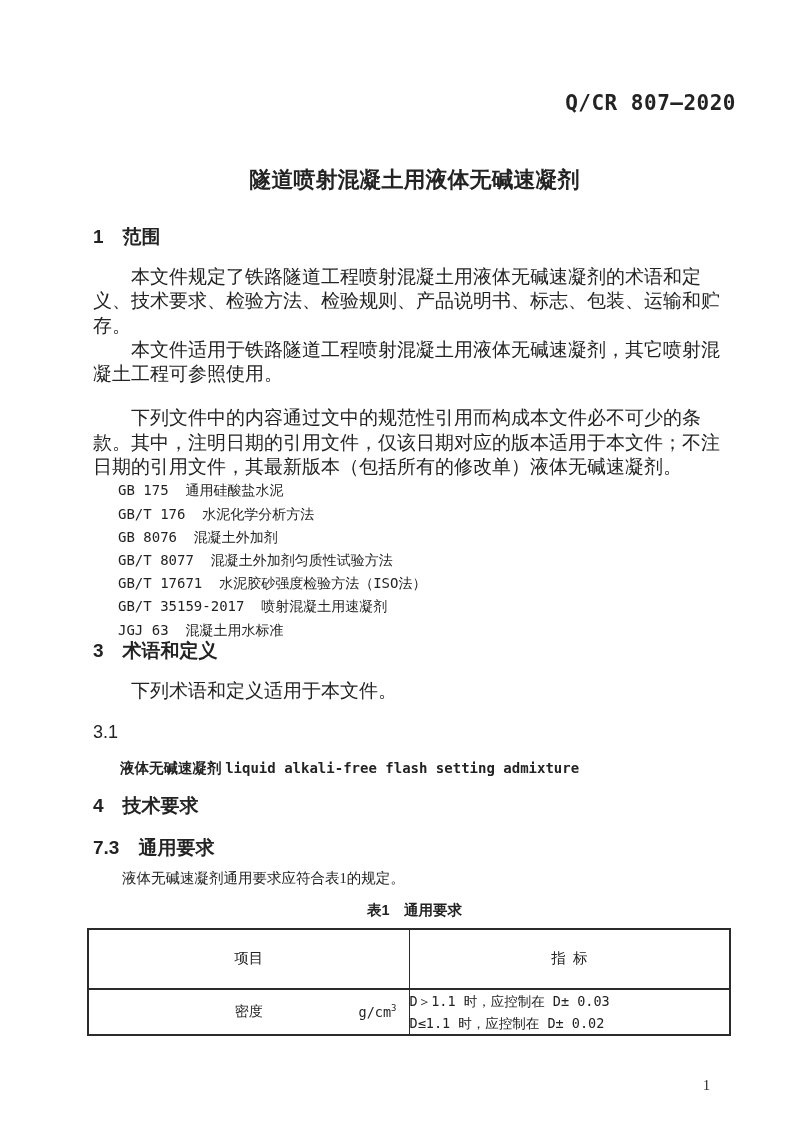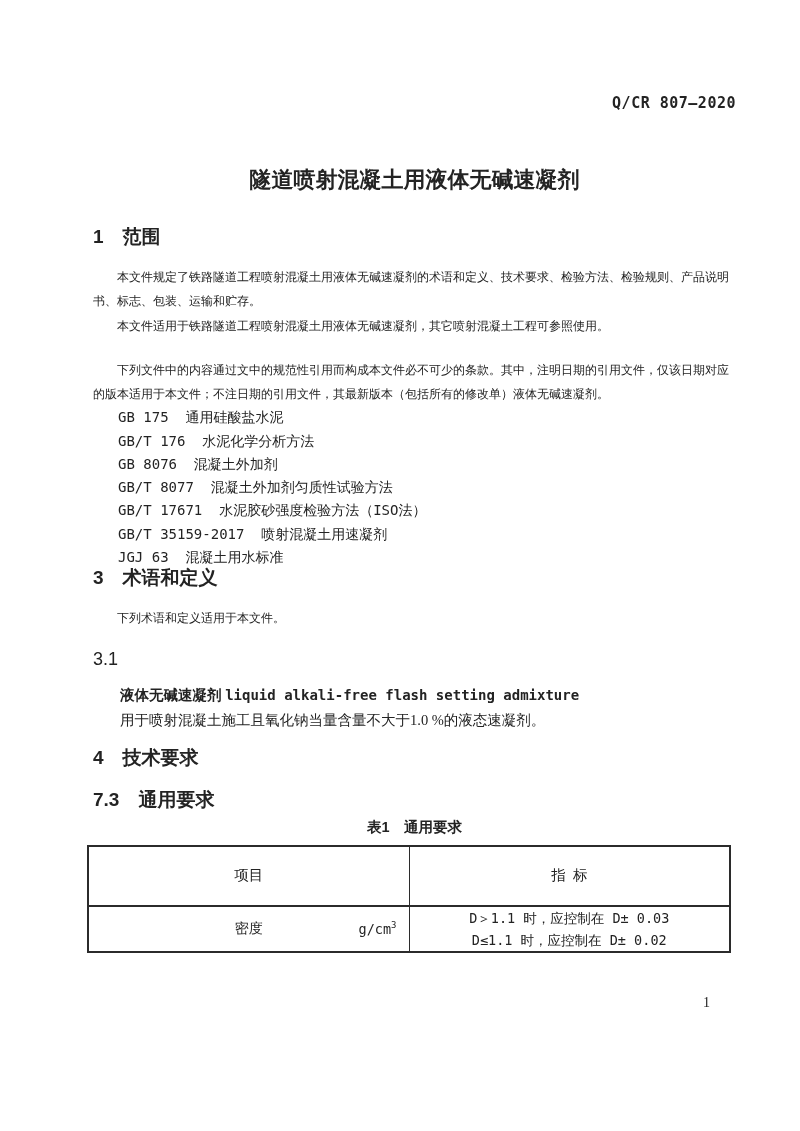--- a/index.html
+++ b/index.html
@@ -13,21 +13,21 @@
     font-family: "Liberation Serif", "DejaVu Serif", serif;
     overflow: hidden;
   }
   .content { padding: 96px 64px 0 93px; }
   [data-bind] { white-space: pre-wrap; }
 
   .running-head {
     text-align: right;
     font-family: "DejaVu Sans Mono", "Liberation Mono", monospace;
     font-weight: 700;
-    font-size: 15px;
+    font-size: 21px;
     line-height: 15px;
     letter-spacing: 0.5px;
   }
   .doc-title {
     margin-top: 57px;
     text-align: center;
     font-family: "Liberation Sans", "DejaVu Sans", sans-serif;
     font-weight: 700;
     font-size: 22px;
     line-height: 24px;
@@ -39,21 +39,21 @@
     line-height: 17px;
   }
   .mt-s1  { margin-top: 36px; }
   .mt-s2  { margin-top: 17px; }
   .mt-s4  { margin-top: 17px; }
   .mt-s41 { margin-top: 25px; }
 
   .body-block { margin-top: 20px; }
   .body-block p {
     margin: 0;
-    font-size: 12px;
+    font-size: 19px;
     line-height: 24.3px;
     text-indent: 2em;
   }
   .refs {
     list-style: none;
     margin: 0;
     padding: 0 0 0 25px;
     font-family: "DejaVu Sans Mono", "Liberation Mono", monospace;
     font-size: 14px;
     line-height: 23.2px;
@@ -125,21 +125,21 @@
   .item-cell { position: relative; text-align: center; }
   .unit {
     position: absolute;
     right: 12px;
     top: 50%;
     transform: translateY(-50%);
     font-family: "DejaVu Sans Mono", "Liberation Mono", monospace;
     font-size: 13.5px;
   }
   .unit sup { font-size: 9px; position: relative; top: -1px; }
-  .spec-cell { text-align: center; }
+  .spec-cell { }
   .spec-cell div {
     font-family: "DejaVu Sans Mono", "Liberation Mono", monospace;
     font-size: 13.5px;
     line-height: 22px;
   }
   .page-num {
     margin-top: 42px;
     margin-right: 26px;
     text-align: right;
     font-size: 14px;
@@ -184,26 +184,28 @@
       <p data-bind="sections.s3.intro">下列术语和定义适用于本文件。</p>
     </div>
 
     <div class="clause-num" data-bind="sections.s3.clause">3.1</div>
 
     <div class="term-line">
       <span class="term-cn" data-bind="sections.s3.term_cn">液体无碱速凝剂</span>
       <span> </span>
       <span class="term-en" data-bind="sections.s3.term_en">liquid alkali-free flash setting admixture</span>
     </div>
-    <p class="term-def" data-bind="sections.s3.definition">用于喷射混凝土施工且氧化钠当量含量不大于1.0 %的液态速凝剂。</p>
 
     <div class="sec-heading mt-s4" data-bind="sections.s4.heading">4　技术要求</div>
 
     <div class="sec-heading mt-s41" data-bind="sections.s4.sub_heading">7.3　通用要求</div>
 
+    <div class="p-single">
+      <p data-bind="sections.s4.p">液体无碱速凝剂通用要求应符合表1的规定。</p>
+    </div>
 
     <div class="table-caption" data-bind="sections.s4.table_caption">表1　通用要求</div>
 
     <table class="t1">
       <colgroup>
         <col class="col-item">
         <col class="col-spec">
       </colgroup>
       <thead>
         <tr>

